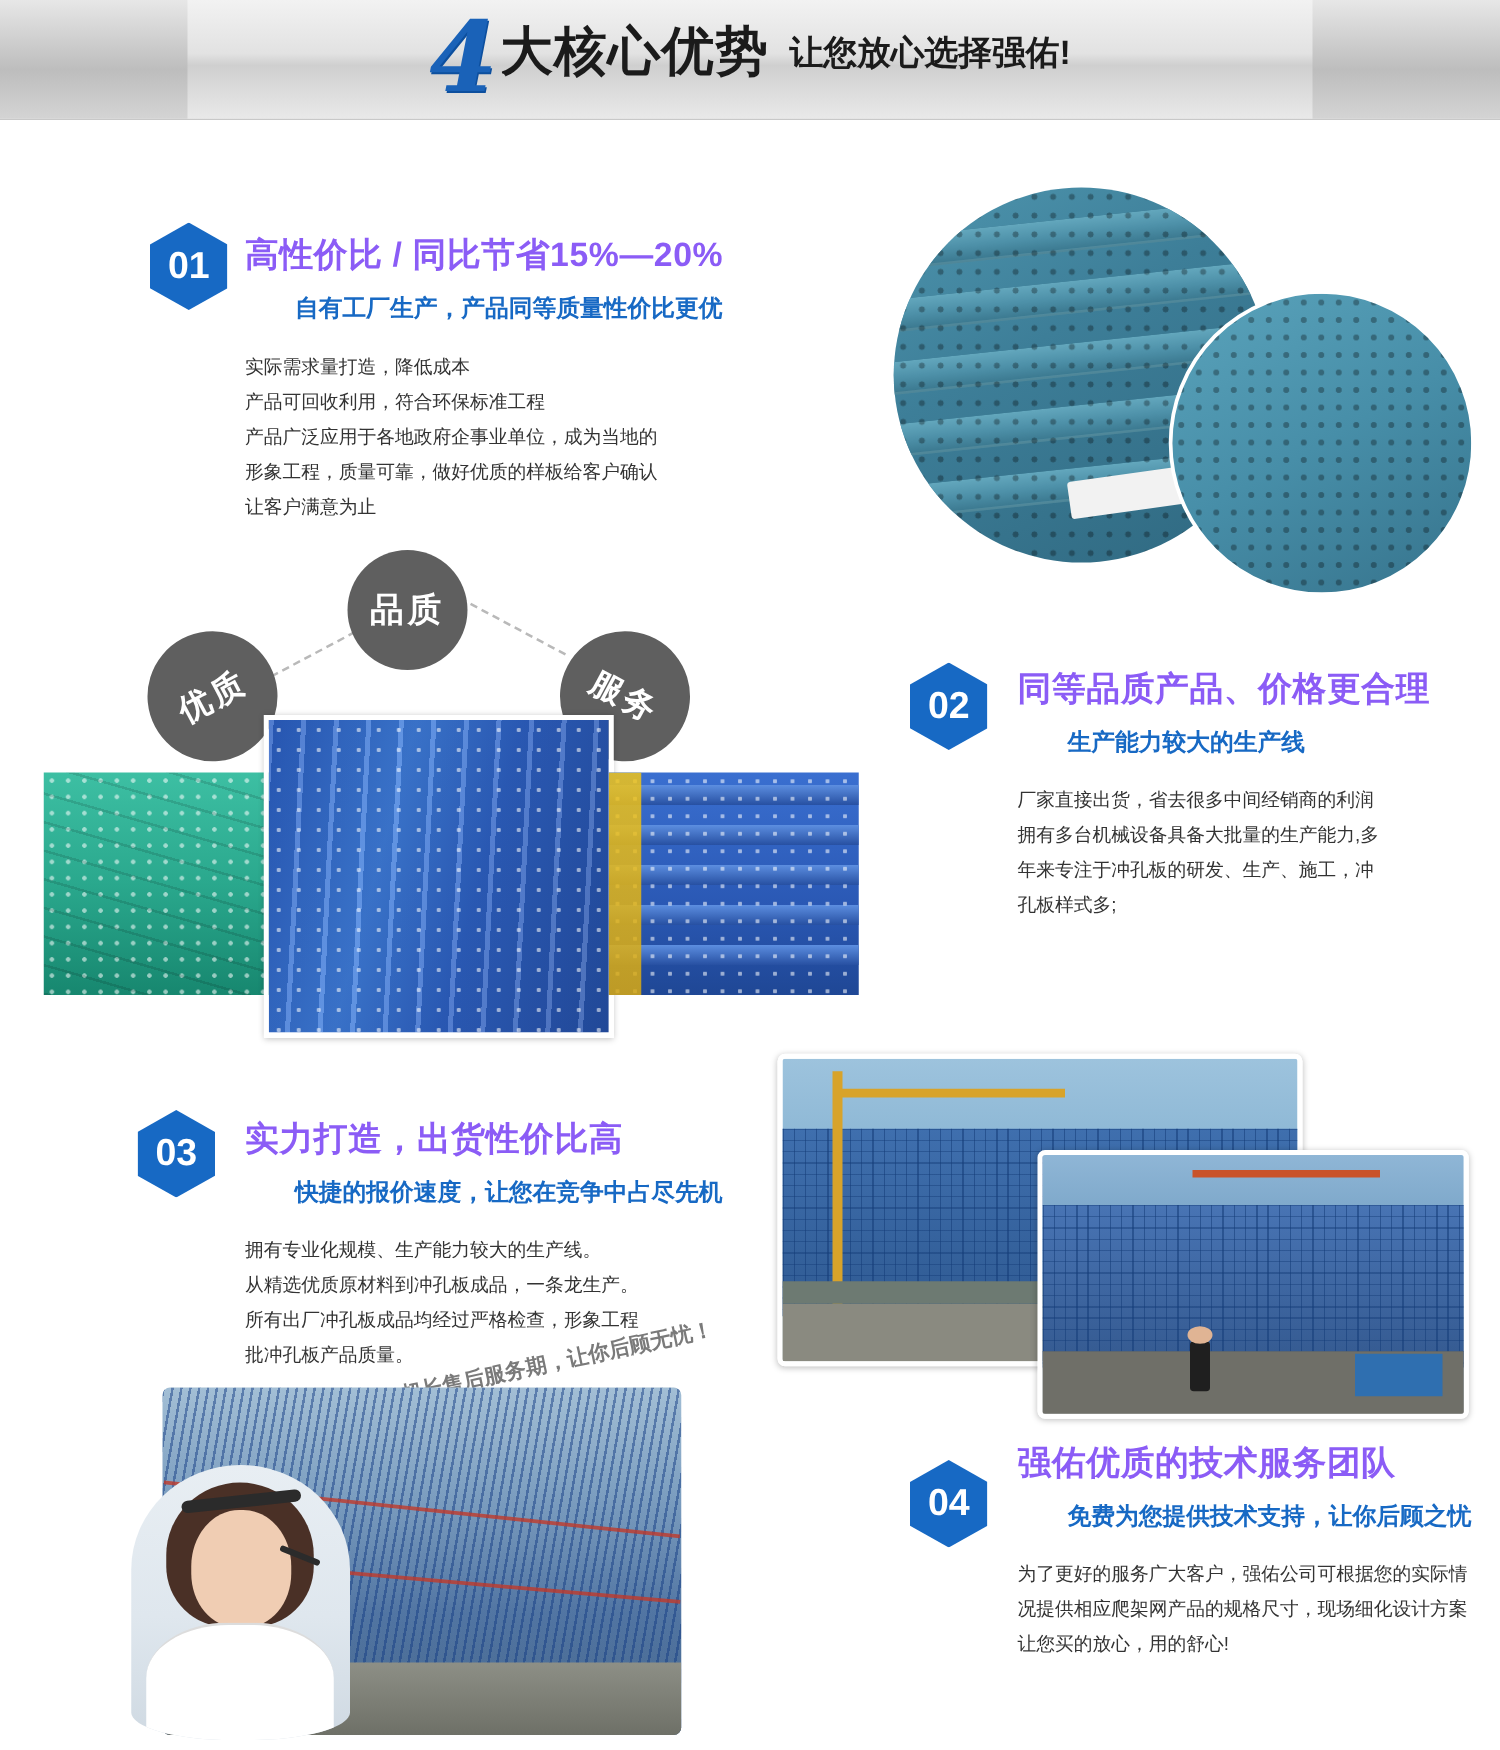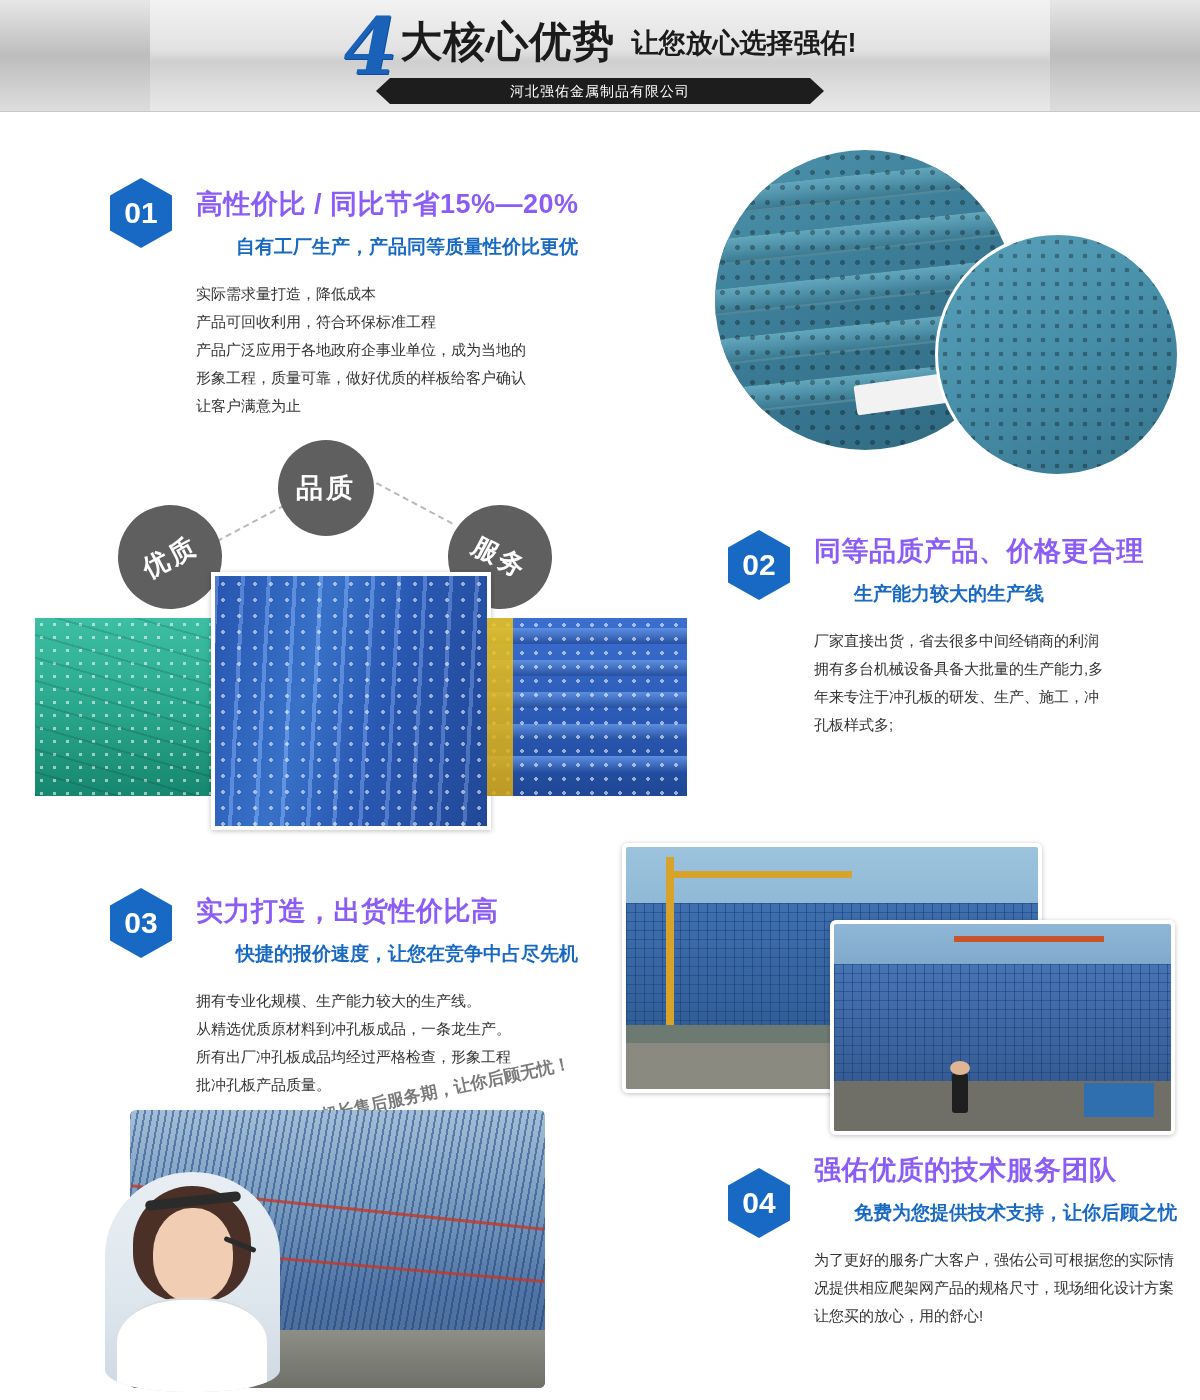--- a/index.html
+++ b/index.html
@@ -8,21 +8,21 @@
     width: 1200px; height: 1400px;
     background: #ffffff;
     font-family: "Liberation Sans", sans-serif;
     overflow: hidden;
   }
   .page { position: relative; width: 1200px; height: 1400px; }
 
   
   .header {
     position: absolute; top: 0; left: 0;
-    width: 1200px; height: 112px;
+    width: 1200px; height: 96px;
     background: linear-gradient(to bottom, #f2f2f2 0%, #e2e2e2 45%, #cfcfcf 55%, #e9e9e9 100%);
     border-bottom: 1px solid #c8c8c8;
     overflow: hidden;
   }
   .header .edge-left, .header .edge-right {
     position: absolute; top: 0; height: 112px; width: 150px;
     background: linear-gradient(to bottom, #e7e7e7 0%, #bdbdbd 50%, #dedede 100%);
   }
   .header .edge-left { left: 0; }
   .header .edge-right { right: 0; }
@@ -249,24 +249,23 @@
   <div class="header">
     <div class="edge-left"></div>
     <div class="edge-right"></div>
 
     <div class="header-title">
       <span class="big-four">4</span>
       <span class="title-main">大核心优势</span>
       <span class="title-sub">让您放心选择强佑!</span>
     </div>
 
-    <div class="header-ribbon">河北强佑金属制品有限公司</div>
-  </div>
-
-  <div class="hex" style="left:110px; top:178px;">01</div>
+  </div>
+
+  <div class="hex" style="left:120px; top:178px;">01</div>
   <div class="block" style="left:196px; top:186px; width:520px;">
     <div class="blk-title">高性价比 / 同比节省15%—20%</div>
     <div class="blk-subtitle">自有工厂生产，产品同等质量性价比更优</div>
     <div class="blk-body">
       <div>实际需求量打造，降低成本</div>
       <div>产品可回收利用，符合环保标准工程</div>
       <div>产品广泛应用于各地政府企事业单位，成为当地的</div>
       <div>形象工程，质量可靠，做好优质的样板给客户确认</div>
       <div>让客户满意为止</div>
     </div>

